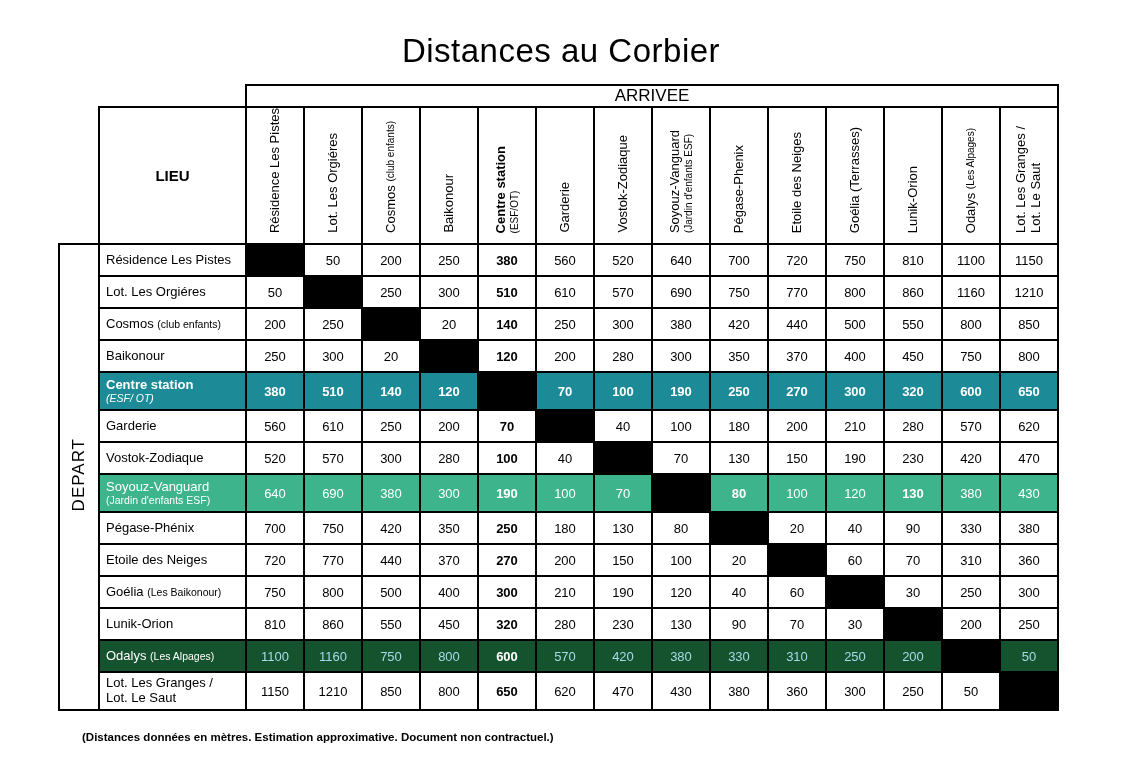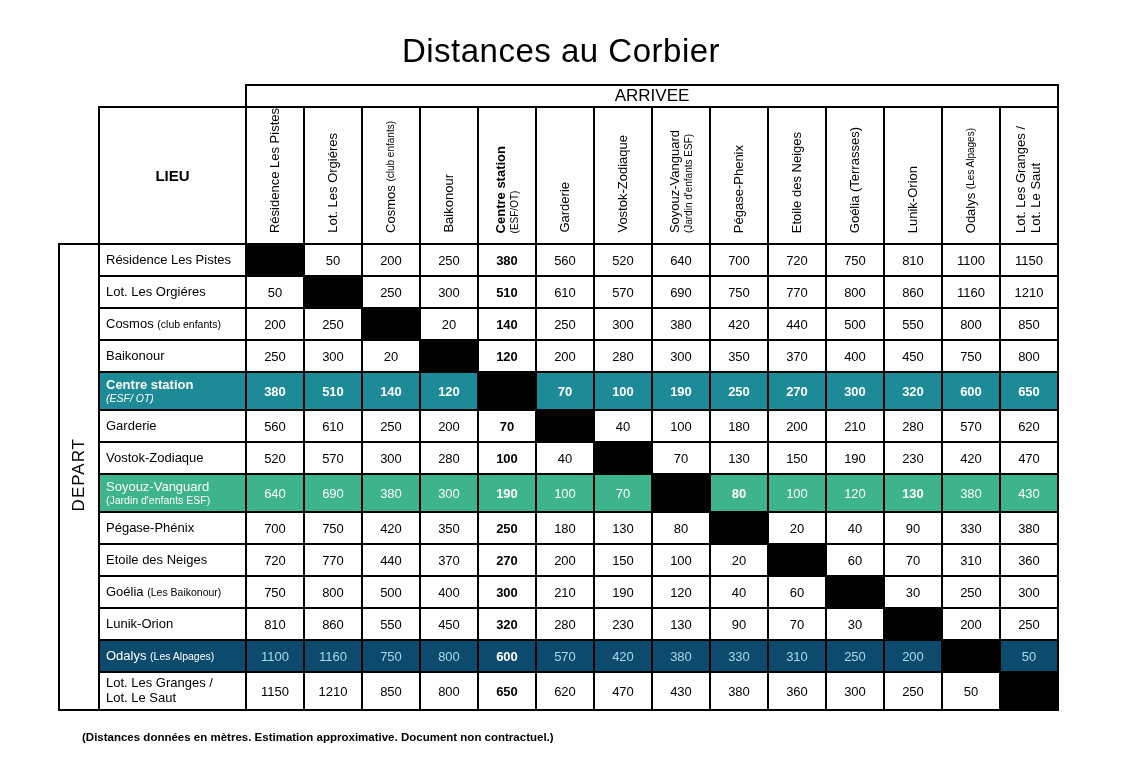--- a/index.html
+++ b/index.html
@@ -34,21 +34,21 @@
   .rowlabel{vertical-align:middle;padding:1px 3px 1px 6px;font-size:13px;line-height:1.15;}
   .rsmall{font-size:10.5px;}
   .val{text-align:center;vertical-align:middle;font-size:13px;}
   tr .val.diag{background:#000;}
   
   tr.r-teal td{background:#1d8b97;color:#fff;}
   tr.r-teal .rowlabel{font-weight:bold;}
   tr.r-teal .rowlabel .rsmall{font-weight:normal;font-style:italic;}
   tr.r-teal .val{font-weight:bold;}
   tr.r-green td{background:#3db48c;color:#fff;}
-  tr.r-darkteal td{background:#0c4a6e;}
+  tr.r-darkteal td{background:#14532d;}
   tr.r-darkteal .rowlabel{color:#fff;}
   tr.r-darkteal .val{color:#a7d9e8;}
   tr.r-darkteal .val.b{color:#fff;}
   tr.r-teal td.diag,tr.r-green td.diag,tr.r-darkteal td.diag{background:#000;}
   .footnote{margin:20px 0 0 62px;font-size:11.5px;font-weight:bold;padding-left:20px;}
 </style>
 </head>
 <body>
 
 <h1 class="title">Distances au Corbier</h1>

